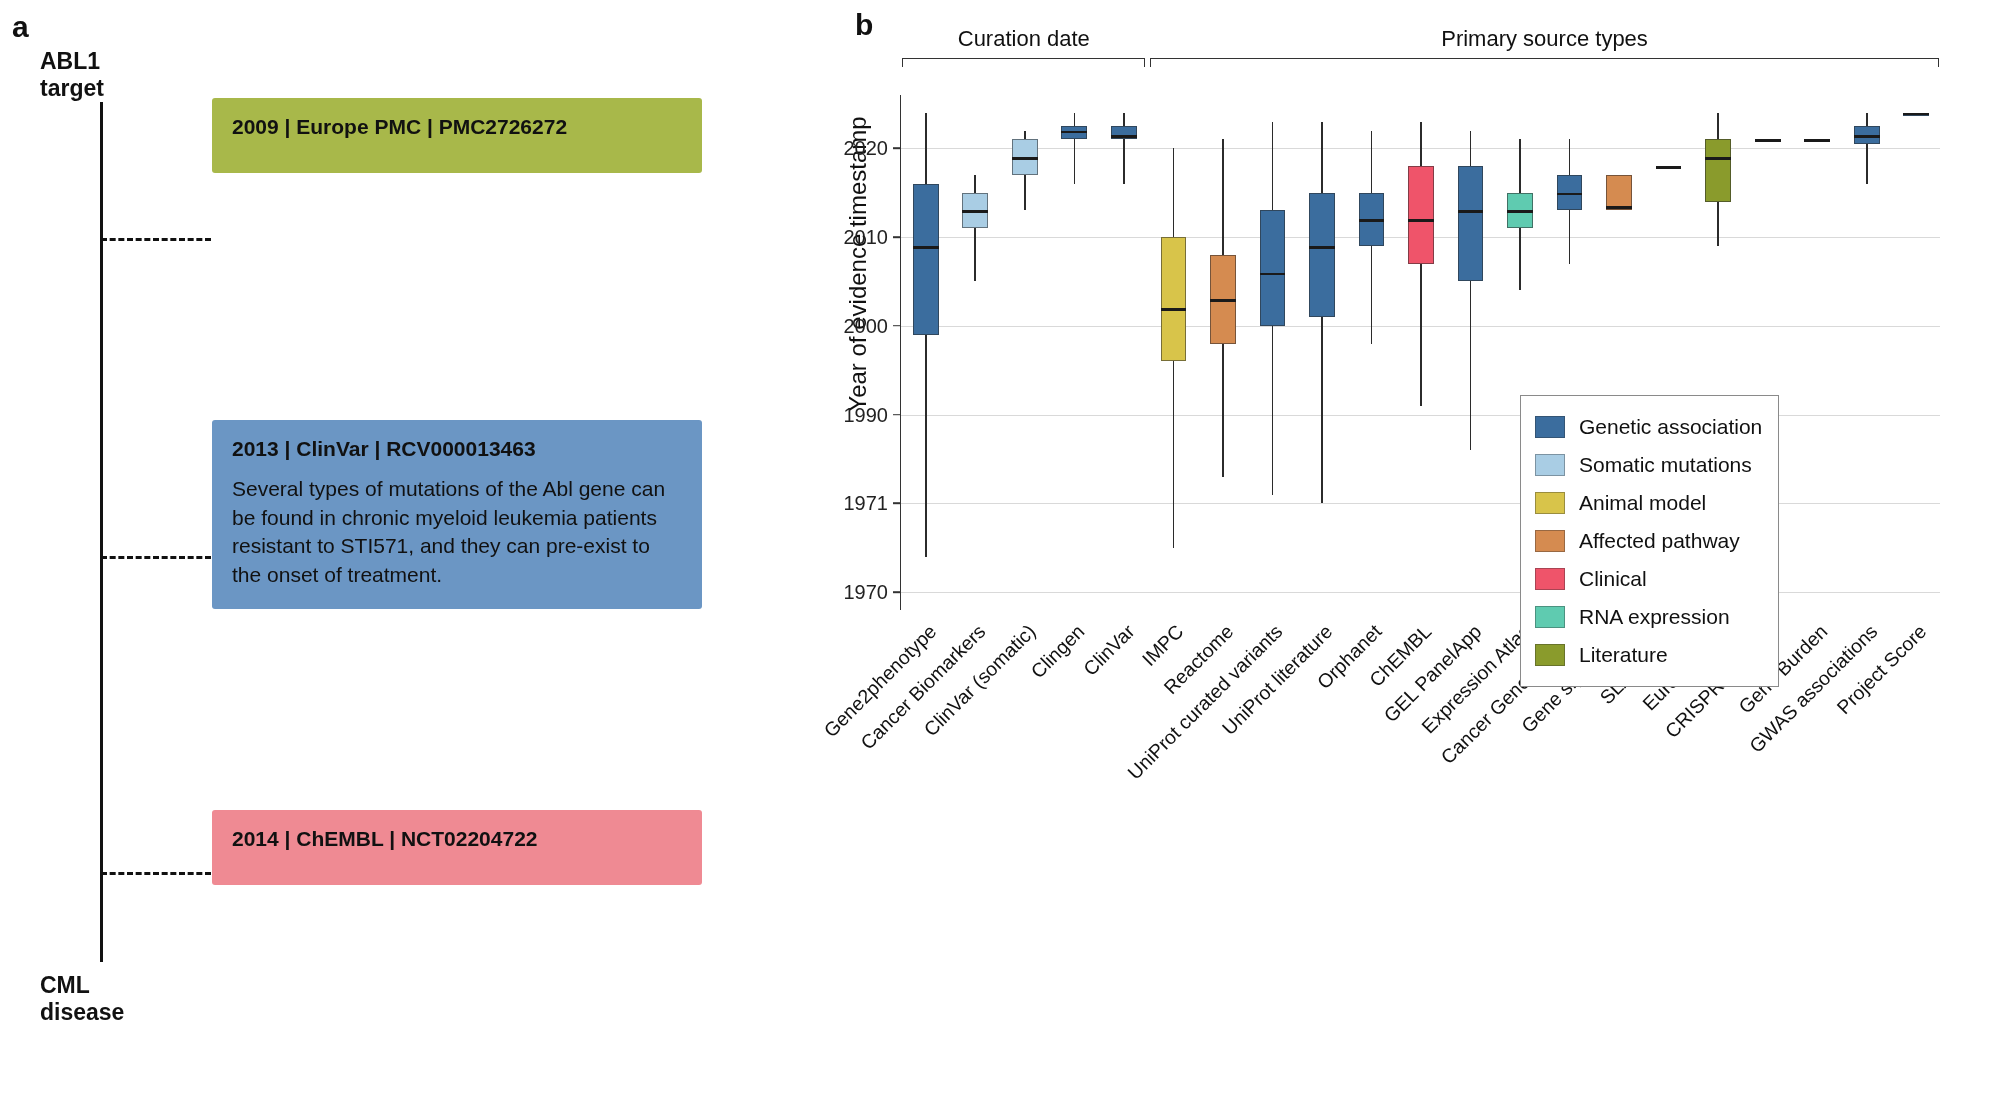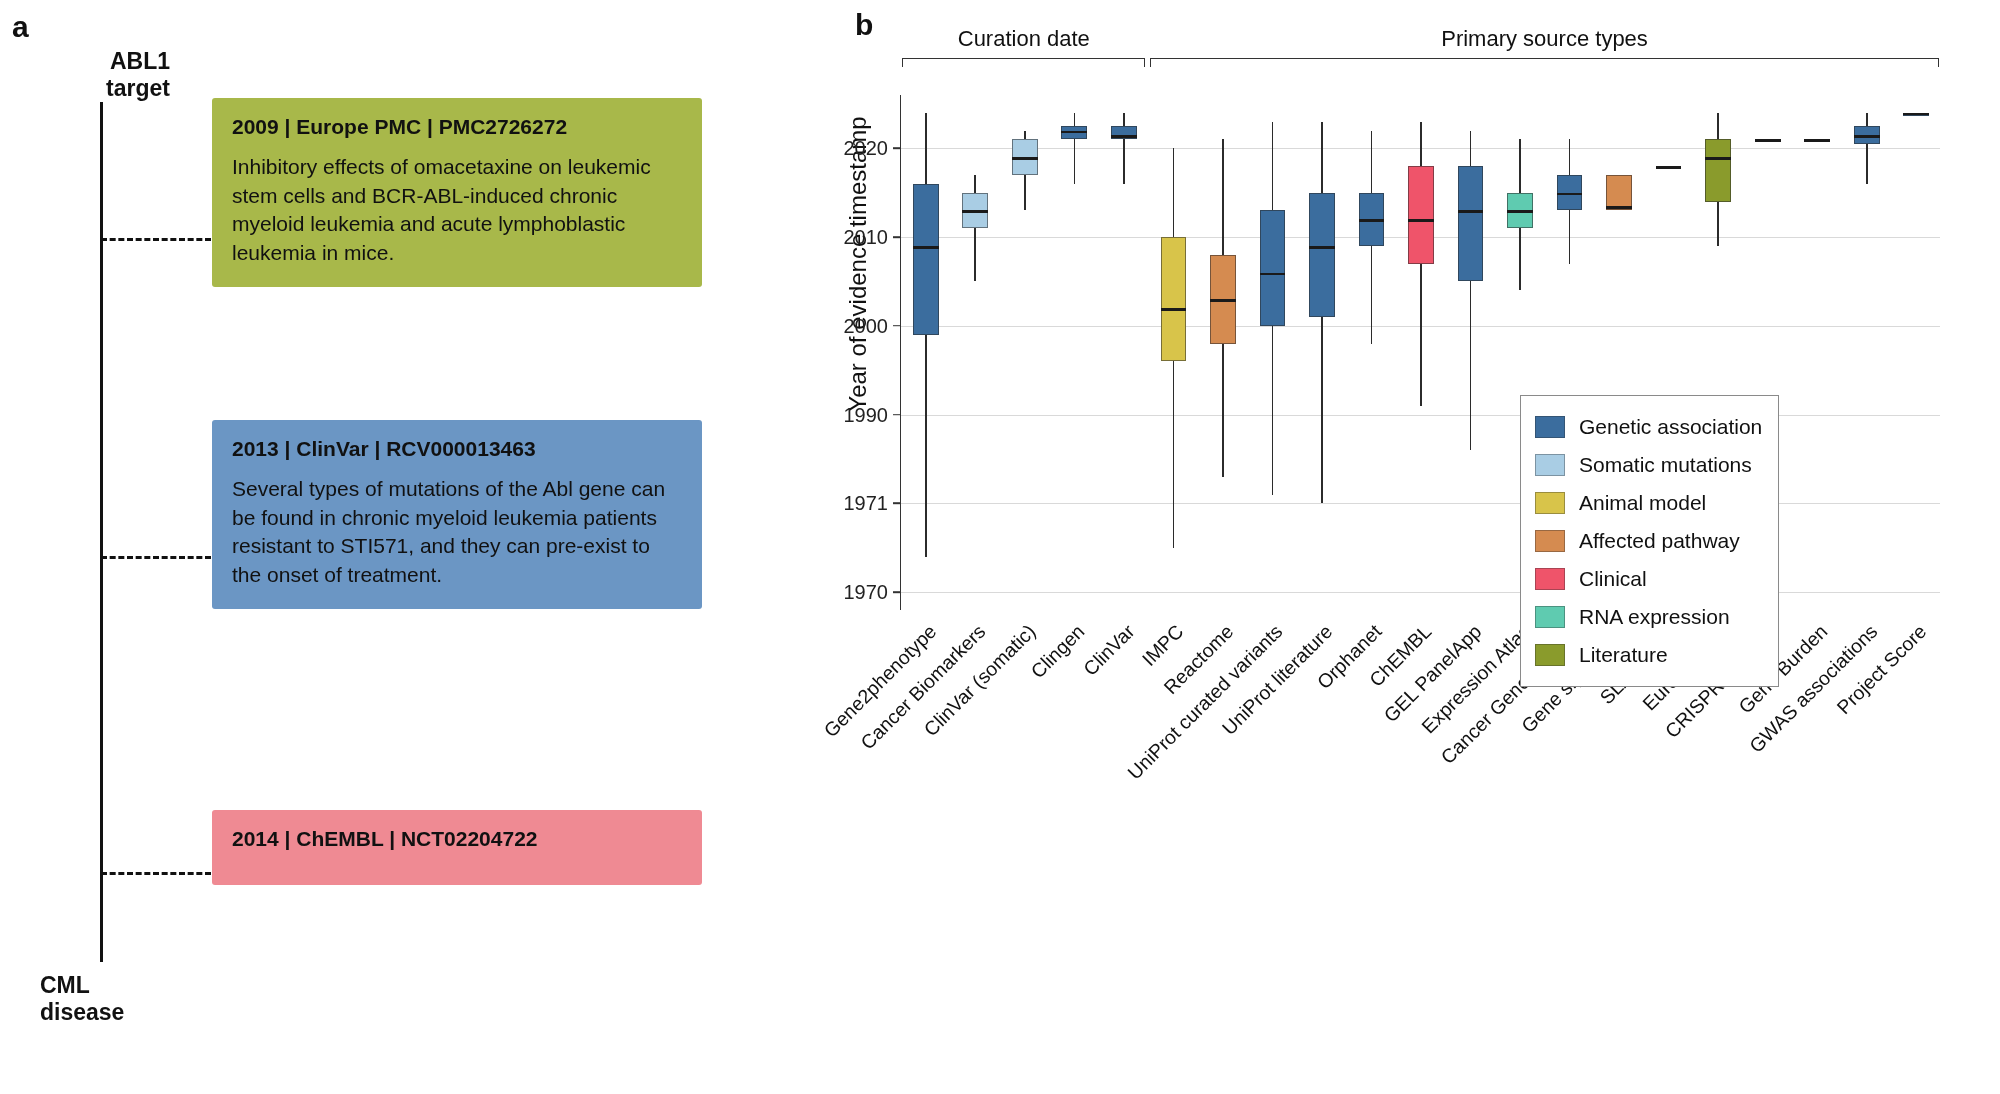--- a/index.html
+++ b/index.html
@@ -42,21 +42,21 @@
     top: 102px;
     width: 3px;
     height: 860px;
     background: #111;
   }
   .axis-top-label {
     position: absolute;
     left: 40px;
     top: 48px;
     width: 130px;
-    text-align: right;
+    text-align: left;
     font-size: 23px;
     font-weight: bold;
     line-height: 1.18;
     color: #111;
   }
   .axis-bottom-label {
     position: absolute;
     left: 40px;
     top: 972px;
     width: 130px;
@@ -228,21 +228,20 @@
     <div class="axis-top-label">ABL1<br>target</div>
     <div class="axis-line"></div>
     <div class="axis-bottom-label">CML<br>disease</div>
 
     <div class="connector" style="top:238px;"></div>
     <div class="connector" style="top:556px;"></div>
     <div class="connector" style="top:872px;"></div>
 
     <div class="evidence-card" id="card-0" style="top:98px; background:#a8b84a;">
       <div class="card-head">2009 | Europe PMC | PMC2726272</div>
-      <div class="card-body">Inhibitory effects of omacetaxine on leukemic stem cells and BCR-ABL-induced chronic myeloid leukemia and acute lymphoblastic leukemia in mice.</div>
     </div>
 
     <div class="evidence-card" id="card-1" style="top:420px; background:#6b96c4;">
       <div class="card-head">2013 | ClinVar | RCV000013463</div>
       <div class="card-body">Several types of mutations of the Abl gene can be found in chronic myeloid leukemia patients resistant to STI571, and they can pre-exist to the onset of treatment.</div>
     </div>
 
     <div class="evidence-card" id="card-2" style="top:810px; background:#ef8a93;">
       <div class="card-head">2014 | ChEMBL | NCT02204722</div>
     </div>

